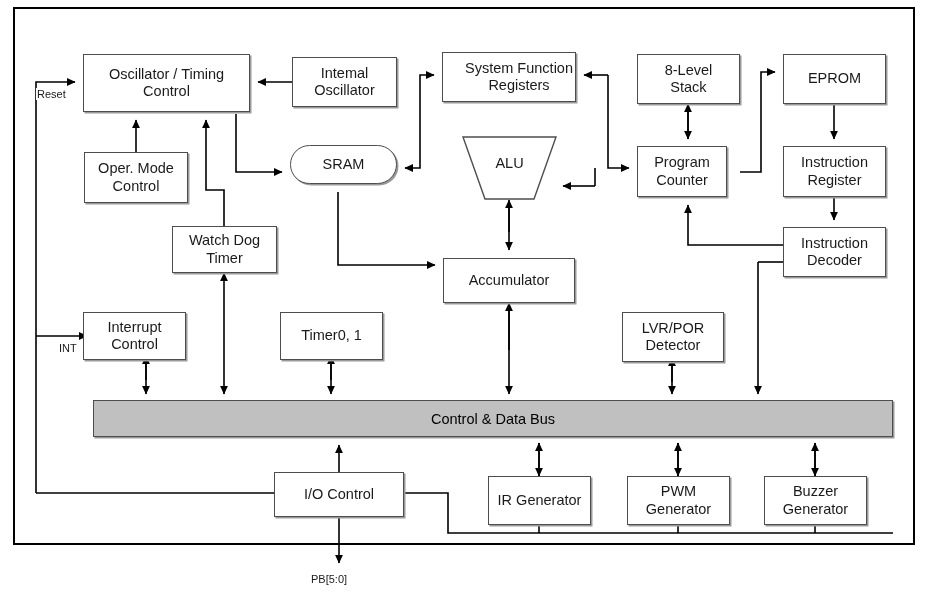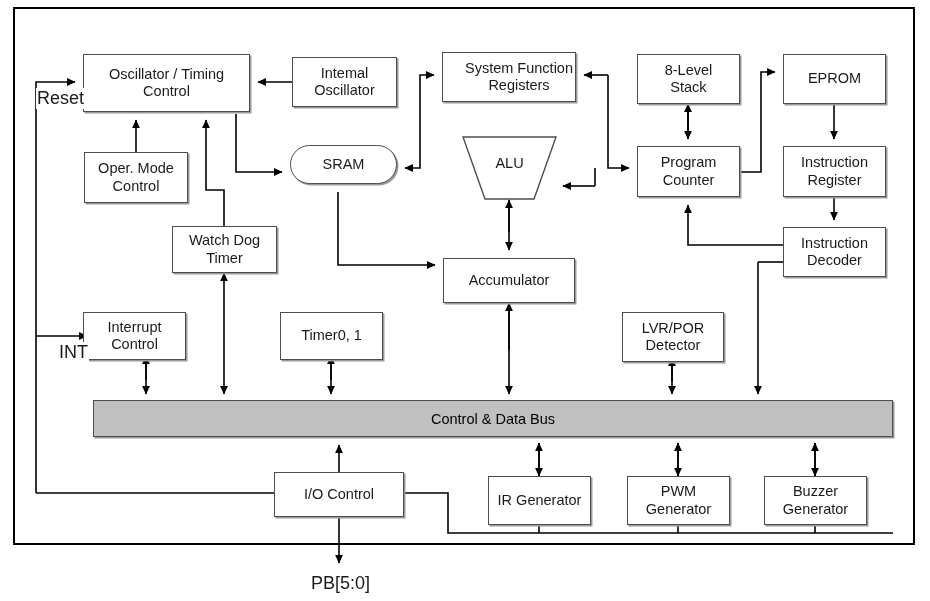--- a/index.html
+++ b/index.html
@@ -46,21 +46,21 @@
     position:absolute;
     left:0;top:0;width:100%;height:100%;
     display:flex;align-items:center;justify-content:center;
     font-size:14.5px;color:#1a1a1a;
     padding-bottom:10px;
     box-sizing:border-box;
     pointer-events:none;
   }
   .lbl{
     position:absolute;
-    font-size:18px;
+    font-size:11px;
     color:#1a1a1a;
     z-index:4;
     white-space:nowrap;
     background:#ffffff;
     padding:0 1px;
   }
 </style>
 </head>
 <body>
 
@@ -169,21 +169,21 @@
   <div class="blk" style="left:637px;top:54px;width:103px;height:50px;">8-Level
 Stack</div>
 
   <div class="blk" style="left:783px;top:54px;width:103px;height:50px;">EPROM</div>
 
   <div class="blk" style="left:84px;top:152px;width:104px;height:51px;">Oper. Mode
 Control</div>
 
   <div class="blk" style="left:290px;top:145px;width:107px;height:39px;border-radius:22px;">SRAM</div>
 
-  <div class="blk" style="left:637px;top:146px;width:103px;height:51px;">Program
+  <div class="blk" style="left:637px;top:146px;width:90px;height:51px;">Program
 Counter</div>
 
   <div class="blk" style="left:783px;top:146px;width:103px;height:51px;">Instruction
 Register</div>
 
   <div class="blk" style="left:172px;top:226px;width:105px;height:47px;">Watch Dog
 Timer</div>
 
   <div class="blk" style="left:443px;top:258px;width:132px;height:45px;">Accumulator</div>
 

